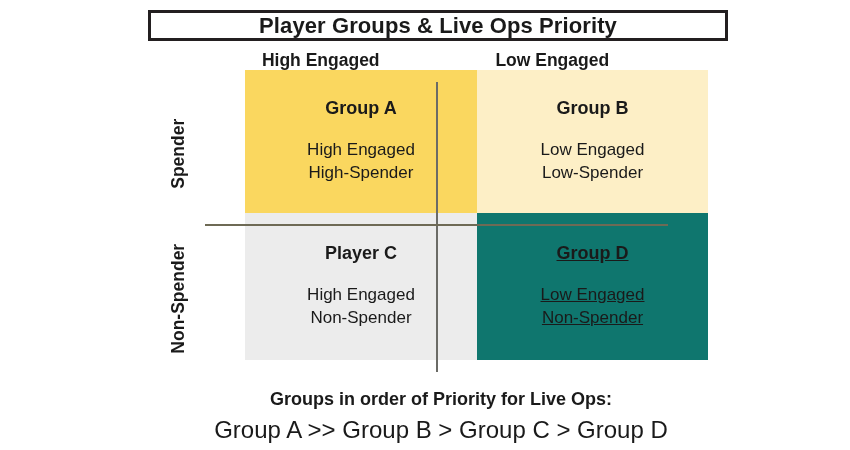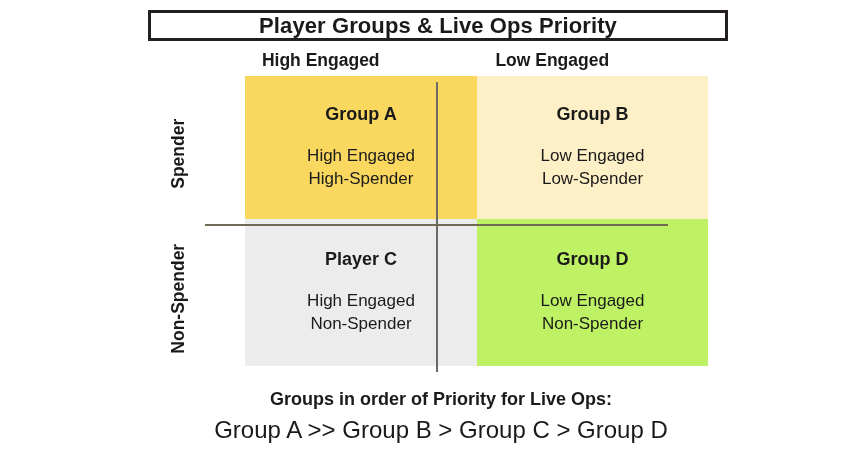--- a/index.html
+++ b/index.html
@@ -74,21 +74,21 @@
     font-weight: bold;
     line-height: 1;
   }
   #row-label-spender { top: 82px;  height: 143px; }
   #row-label-nonspender { top: 225px; height: 147px; }
 
   
   #matrix {
     position: absolute;
     left: 205px;
-    top: 76px;
+    top: 70px;
     width: 463px;
     height: 290px;
     display: grid;
     grid-template-columns: 232px 231px;
     grid-template-rows: 143px 147px;
     padding-left: 40px;
   }
   .cell {
     position: relative;
     display: flex;
@@ -196,21 +196,21 @@
   </div>
 
   <div class="cell cell-c" style="background: rgb(236, 236, 236);">
     <div class="cell-title">Player C</div>
     <div class="cell-desc">
       <div>High Engaged</div>
       <div>Non-Spender</div>
     </div>
   </div>
 
-  <div class="cell cell-d" style="background: #bef264;">
+  <div class="cell cell-d" style="background: #0f766e; text-decoration: underline;">
     <div class="cell-title">Group D</div>
     <div class="cell-desc">
       <div>Low Engaged</div>
       <div>Non-Spender</div>
     </div>
   </div>
 
 </div>
 
 <div id="divider-vertical"></div>

